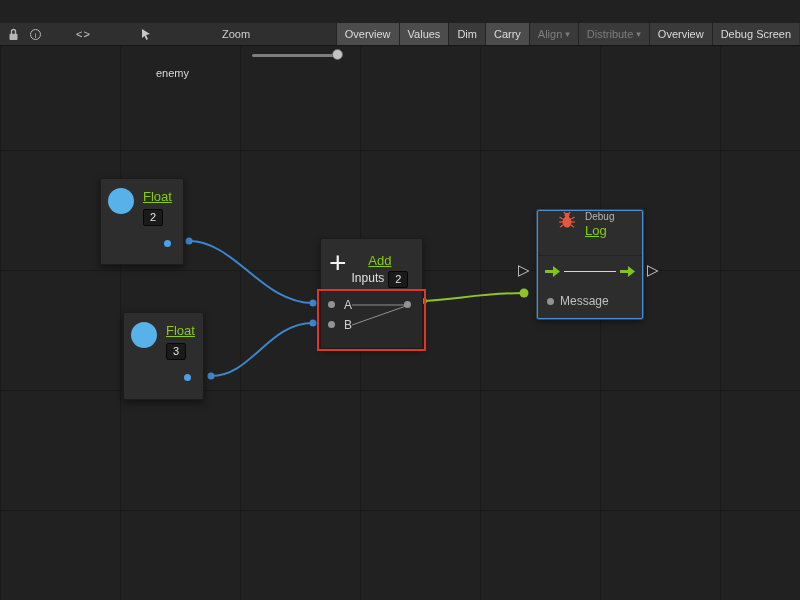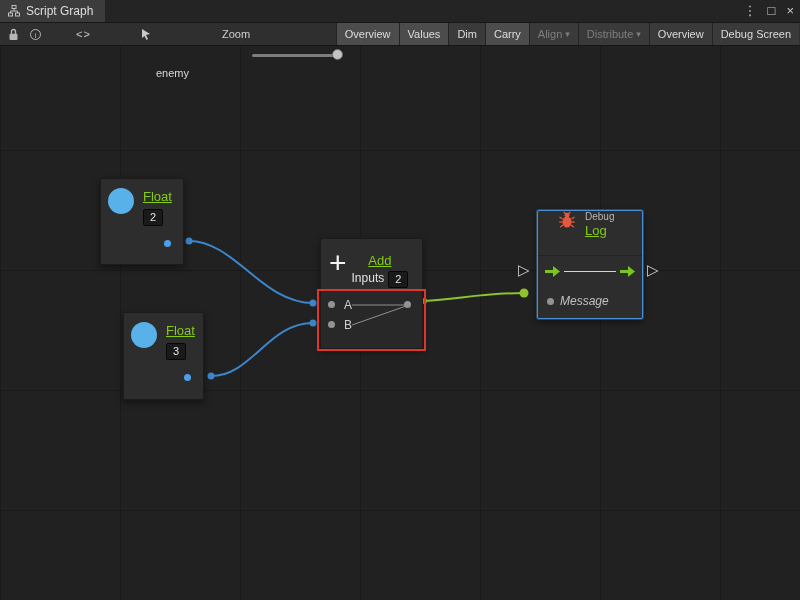--- a/index.html
+++ b/index.html
@@ -74,49 +74,33 @@
   .port-label{position:absolute;font-size:12px;color:#cfcfcf;}
 
   
   .debug-node{border:1px solid #4a90d9;box-shadow:0 0 0 1px rgba(62,125,186,.45),0 3px 7px rgba(0,0,0,.45);}
   .debug-header{height:44px;display:flex;padding-left:20px;}
   .debug-col{display:flex;flex-direction:column;margin-left:9px;line-height:1.2;}
   .debug-category{font-size:10px;color:#b5b5b5;}
   .flow-row{position:relative;height:30px;border-top:1px solid #232323;}
   .flow-line{position:absolute;left:26px;right:26px;top:15px;height:1px;background:#d6d6d6;}
   .flow-arrow{position:absolute;top:10px;}
-  .message-row{position:relative;height:32px;font-style:italic;}
+  .message-row{position:relative;height:32px;}
   .message-label{position:absolute;left:22px;top:8px;font-size:12px;color:#c0c0c0;}
 
   .flow-port-tri{position:absolute;font-size:15px;color:#cfcfcf;z-index:2;line-height:1;}
 
   .icon-info{display:inline-block;width:11px;height:11px;border:1px solid #b5b5b5;border-radius:50%;
     font-size:8px;line-height:11px;text-align:center;color:#b5b5b5;box-sizing:border-box;}
 </style>
 </head>
 <body>
 
 <div class="stage">
 
-  <div class="titlebar">
-    <div class="tab">
-      <svg width="12" height="12" viewBox="0 0 12 12">
-        <rect x="4" y="0.5" width="4" height="3" fill="none" stroke="#c0c0c0"></rect>
-        <rect x="0.5" y="8" width="4" height="3" fill="none" stroke="#c0c0c0"></rect>
-        <rect x="7.5" y="8" width="4" height="3" fill="none" stroke="#c0c0c0"></rect>
-        <path d="M6,3.5 V6 M6,6 H2.5 V8 M6,6 H9.5 V8" fill="none" stroke="#c0c0c0"></path>
-      </svg>
-      <span>Script Graph</span>
-    </div>
-    <div class="win-controls">
-      <span>⋮</span>
-      <span>□</span>
-      <span>×</span>
-    </div>
-  </div>
 
   <div class="toolbar">
     <span class="tb-abs" style="left:8px">
       <svg width="11" height="13" viewBox="0 0 11 13">
         <path d="M3.5,6 V3.5 a2,2 0 0 1 4,0 V6" fill="none" stroke="#b5b5b5" stroke-width="1.4"></path>
         <rect x="1.5" y="5.8" width="8" height="6.2" rx="1" fill="#b5b5b5"></rect>
       </svg>
     </span>
     <span class="tb-abs" style="left:30px">
       <span class="icon-info">i</span>

